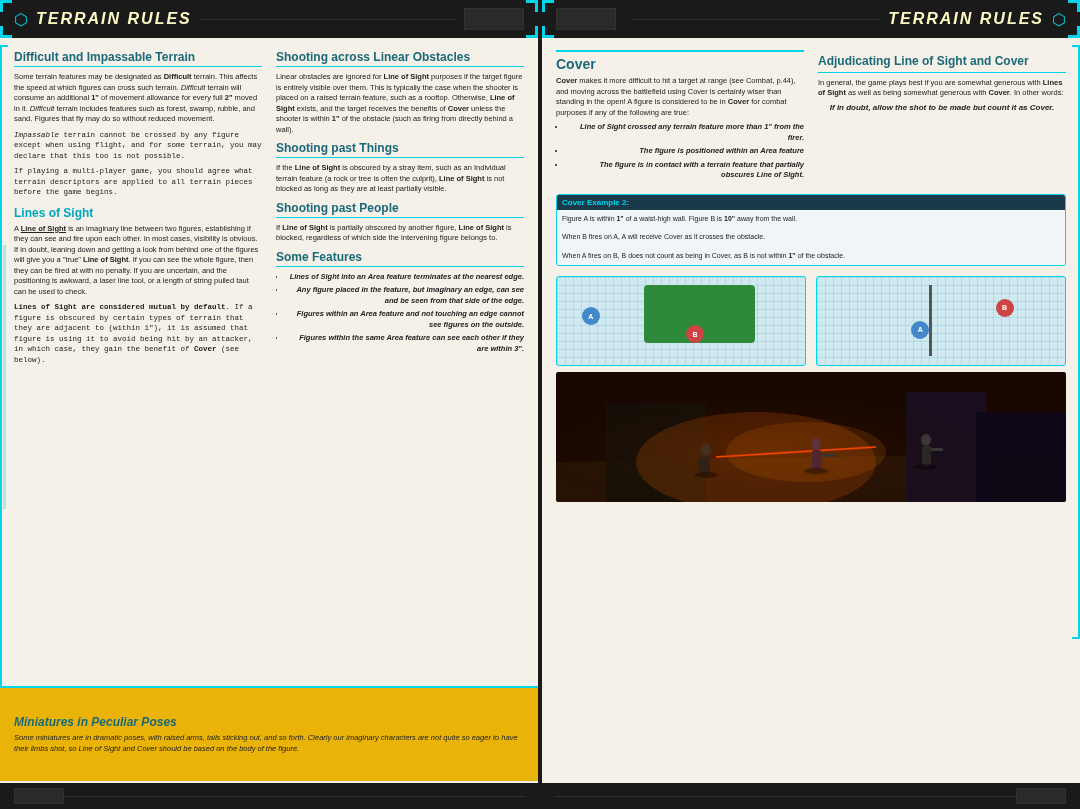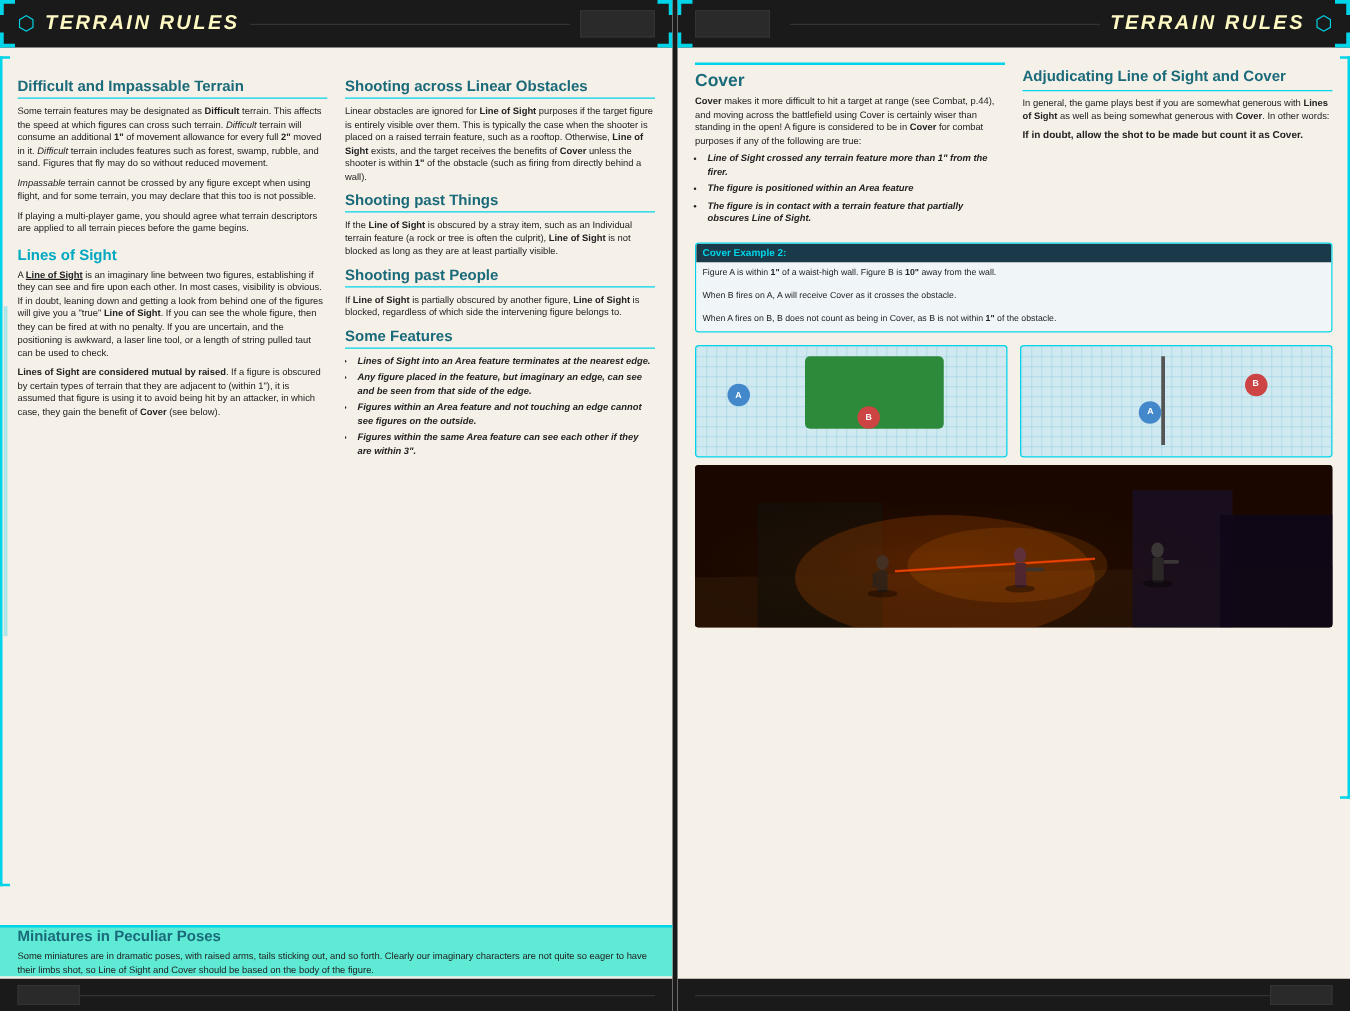--- a/index.html
+++ b/index.html
@@ -87,21 +87,21 @@
     }
     .header-box-right {
       width: 60px;
       height: 22px;
       border: 1px solid #333;
       background: #2a2a2a;
     }
 
     
     .page-content {
-      padding: 24px 14px 30px 14px;
+      padding: 12px 14px 30px 14px;
       height: calc(100% - 45px);
       overflow: hidden;
     }
     .two-col {
       display: flex;
       gap: 14px;
       height: 100%;
     }
     .col {
       flex: 1;
@@ -140,43 +140,45 @@
     .bullet-list {
       margin-top: 4px;
       padding-left: 10px;
     }
     .bullet-list li {
       font-size: 7.5px;
       line-height: 1.4;
       color: #222;
       margin-bottom: 3px;
       list-style: disc;
+      text-align: right;
     }
     .bullet-list li .italic-inline {
       font-style: italic;
       font-weight: bold;
     }
 
     
     .cyan-heading {
       color: #00a8c0;
       font-size: 12px;
       font-weight: bold;
       margin-top: 8px;
       margin-bottom: 4px;
     }
 
     
     .bottom-section {
       position: absolute;
       bottom: 28px;
       left: 0; right: 0;
-      background: #5eead4;
-      padding: 0 14px;
+      background: #eab308;
+      padding: 27px 14px;
       border-top: 2px solid #00d4e8;
+      font-style: italic;
     }
     .bottom-section-title {
       color: #1a6a7a;
       font-size: 12px;
       font-weight: bold;
       margin-bottom: 4px;
     }
 
     
     .page-number {
@@ -343,24 +345,26 @@
     }
     .game-image-overlay {
       position: absolute;
       inset: 0;
       background: radial-gradient(ellipse at 40% 60%, rgba(200,100,0,0.4) 0%, transparent 60%),
                   radial-gradient(ellipse at 70% 30%, rgba(255,50,0,0.2) 0%, transparent 40%);
     }
 
     
     .quote-block {
+      font-style: italic;
       font-weight: bold;
       font-size: 8px;
       color: #222;
       margin: 5px 0;
+      text-align: center;
     }
 
     
     .right-margin-deco {
       position: absolute;
       right: 0;
       top: 45px;
       bottom: 170px;
       width: 8px;
       border-right: 2px solid #00d4e8;
@@ -398,20 +402,21 @@
       font-weight: bold;
       color: #1a6a7a;
       border-bottom: 1px solid #00d4e8;
       padding-bottom: 2px;
       margin-bottom: 5px;
       line-height: 1.3;
     }
 
     .paragraph-gap {
       margin-top: 5px;
+      font-family: Liberation Mono, monospace;
     }
   </style>
 </head>
 <body>
 
 <div class="book-spread">
   <div class="page page-left">
 
     <div class="page-header">
       <div class="header-corner-tl"></div>
@@ -439,21 +444,21 @@
           </p>
           <p class="body-text paragraph-gap">
             If playing a multi-player game, you should agree what terrain descriptors are applied to all terrain pieces before the game begins.
           </p>
 
           <div class="cyan-heading">Lines of Sight</div>
           <p class="body-text">
             A <span class="bold-inline underline-inline">Line of Sight</span> is an imaginary line between two figures, establishing if they can see and fire upon each other. In most cases, visibility is obvious. If in doubt, leaning down and getting a look from behind one of the figures will give you a "true" <span class="bold-inline">Line of Sight</span>. If you can see the whole figure, then they can be fired at with no penalty. If you are uncertain, and the positioning is awkward, a laser line tool, or a length of string pulled taut can be used to check.
           </p>
           <p class="body-text paragraph-gap">
-            <span class="bold-inline">Lines of Sight are considered mutual by raised</span>. If a figure is obscured by certain types of terrain that they are adjacent to (within 1"), it is assumed that figure is using it to avoid being hit by an attacker, in which case, they gain the benefit of <span class="bold-inline">Cover</span> (see below).
+            <span class="bold-inline">Lines of Sight are considered mutual by default</span>. If a figure is obscured by certain types of terrain that they are adjacent to (within 1"), it is assumed that figure is using it to avoid being hit by an attacker, in which case, they gain the benefit of <span class="bold-inline">Cover</span> (see below).
           </p>
         </div>
 
         <div class="col">
           <div class="section-title">Shooting across Linear Obstacles</div>
           <p class="body-text">
             Linear obstacles are ignored for <span class="bold-inline">Line of Sight</span> purposes if the target figure is entirely visible over them. This is typically the case when the shooter is placed on a raised terrain feature, such as a rooftop. Otherwise, <span class="bold-inline">Line of Sight</span> exists, and the target receives the benefits of <span class="bold-inline">Cover</span> unless the shooter is within <span class="bold-inline">1"</span> of the obstacle (such as firing from directly behind a wall).
           </p>
 
           <div class="section-title mt-6">Shooting past Things</div>

